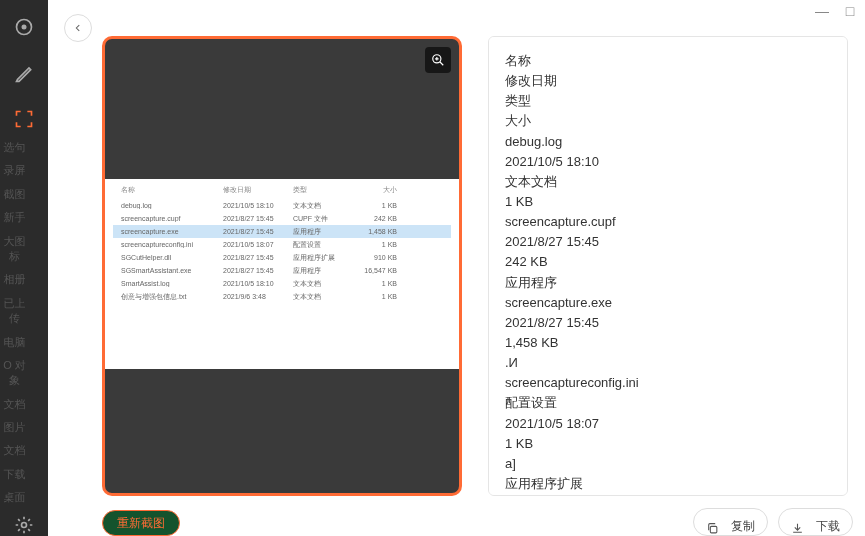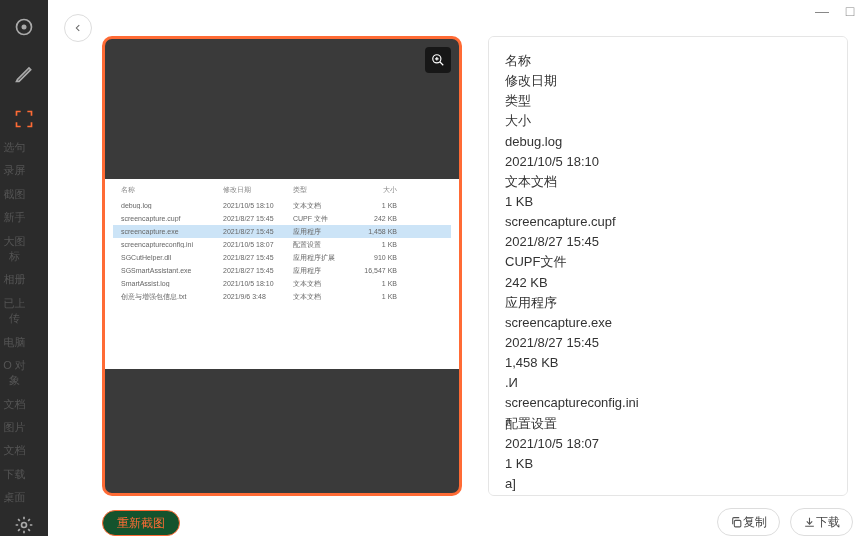--- a/index.html
+++ b/index.html
@@ -31,21 +31,21 @@
     .c2 { width: 70px; }
     .c3 { width: 60px; }
     .c4 { width: 50px; text-align: right; padding-right: 6px; }
     
     .recapture { position: absolute; left: 102px; top: 510px; height: 26px; padding: 0 14px; border: 1.5px solid #ff6b35; color: #ff6b35; border-radius: 14px; background: #14532d; font-size: 12px; cursor: pointer; display: flex; align-items: center; }
     
     .ocr-panel { position: absolute; left: 488px; top: 36px; width: 360px; height: 460px; border: 1px solid #e5e5e5; border-radius: 6px; background: #fff; padding: 14px 16px; overflow-y: auto; }
     .ocr-line { font-size: 13px; line-height: 1.55; color: #333; white-space: nowrap; }
     
     .bottom-actions { position: absolute; right: 12px; top: 508px; display: flex; gap: 10px; }
-    .action-btn { height: 28px; padding: 0 12px; border: 1px solid #ddd; border-radius: 14px; background: #fff; font-size: 12px; color: #444; cursor: pointer; display: flex; align-items: center; gap: 0; }
+    .action-btn { height: 28px; padding: 0 12px; border: 1px solid #ddd; border-radius: 14px; background: #fff; font-size: 12px; color: #444; cursor: pointer; display: flex; align-items: flex-end; gap: 12px; }
     .action-btn svg { width: 13px; height: 13px; stroke: #555; stroke-width: 2; fill: none; }
   </style>
 </head>
 <body>
 
 <div class="sidebar">
   <div class="sidebar-icon">
     <svg viewBox="0 0 24 24">
         <circle cx="12" cy="12" r="9"></circle>
         <circle cx="12" cy="12" r="3" fill="#aaa" stroke="none"></circle>
@@ -172,21 +172,20 @@
       <div class="ocr-line">名称</div>
       <div class="ocr-line">修改日期</div>
       <div class="ocr-line">类型</div>
       <div class="ocr-line">大小</div>
       <div class="ocr-line">debug.log</div>
       <div class="ocr-line">2021/10/5 18:10</div>
       <div class="ocr-line">文本文档</div>
       <div class="ocr-line">1 KB</div>
       <div class="ocr-line">screencapture.cupf</div>
       <div class="ocr-line">2021/8/27 15:45</div>
-      <div class="ocr-line">CUPF文件</div>
       <div class="ocr-line">242 KB</div>
       <div class="ocr-line">应用程序</div>
       <div class="ocr-line">screencapture.exe</div>
       <div class="ocr-line">2021/8/27 15:45</div>
       <div class="ocr-line">1,458 KB</div>
       <div class="ocr-line">.И</div>
       <div class="ocr-line">screencaptureconfig.ini</div>
       <div class="ocr-line">配置设置</div>
       <div class="ocr-line">2021/10/5 18:07</div>
       <div class="ocr-line">1 KB</div>

